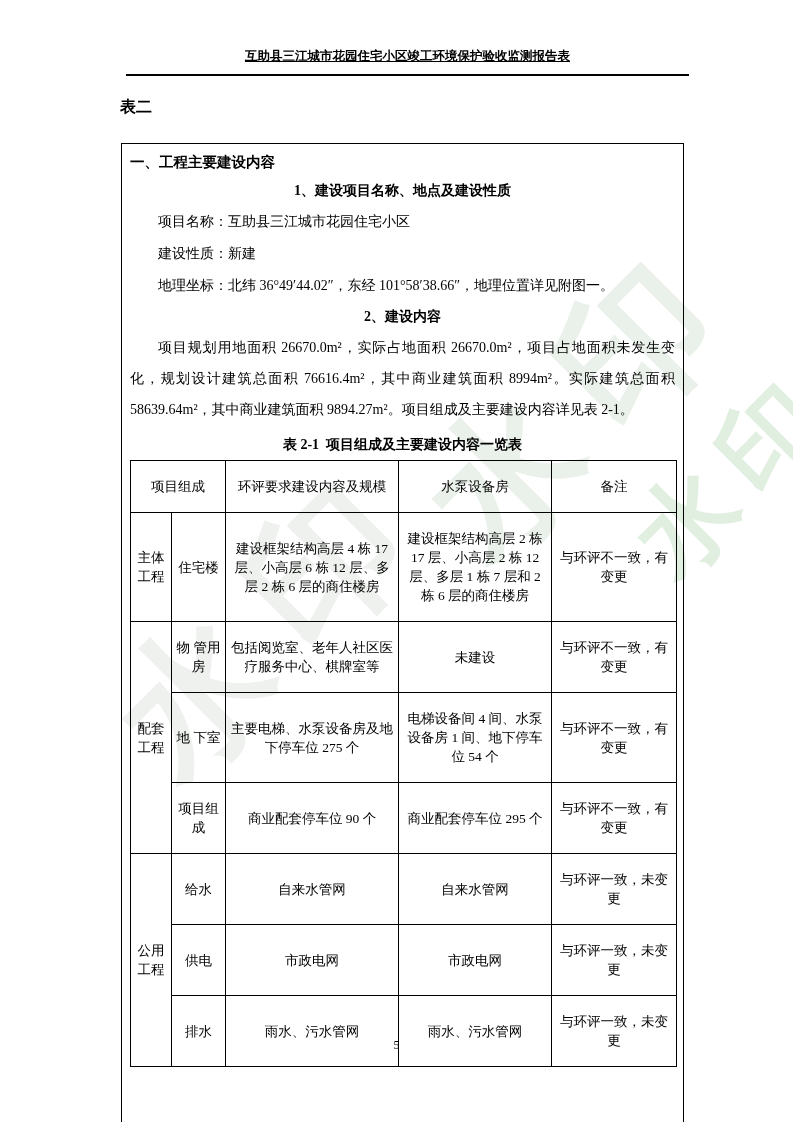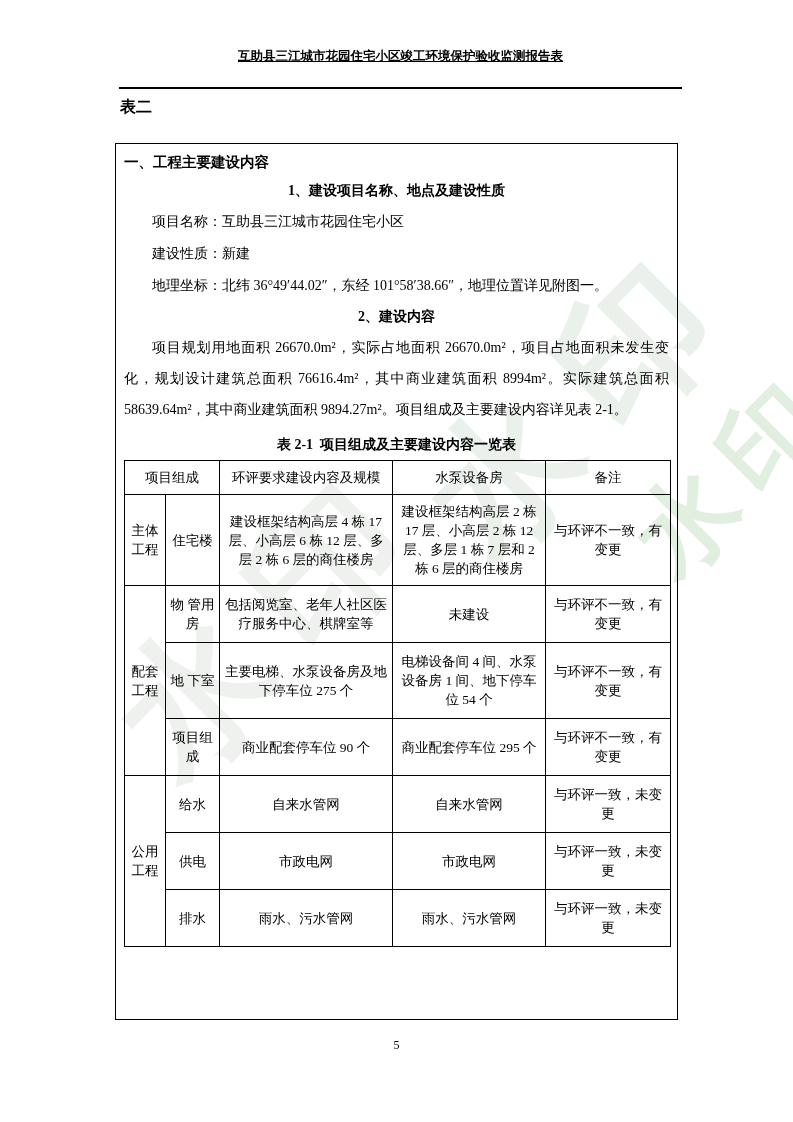--- a/index.html
+++ b/index.html
@@ -15,43 +15,43 @@
   .watermark {
     position:absolute; z-index:0; pointer-events:none;
     font-weight:bold; transform:rotate(-45deg);
     letter-spacing:34px; white-space:nowrap;
   }
   .wm1 { left:400px; top:300px; font-size:150px; color:rgba(150,185,150,0.20); }
   .wm2 { left:90px;  top:520px; font-size:150px; color:rgba(160,175,160,0.18); }
   .wm3 { left:618px; top:408px; font-size:100px; color:rgba(120,180,120,0.22); letter-spacing:18px; }
 
   .doc-header {
-    position:absolute; left:119px; top:48px; width:563px; z-index:1;
+    position:absolute; left:126px; top:48px; width:563px; z-index:1;
     text-align:center; font-size:12.5px; font-weight:bold;
-    padding-bottom:22px; border-bottom:2px solid #000;
+    padding-bottom:9px; border-bottom:2px solid #000;
   }
   .doc-header .u { text-decoration:underline; }
 
   .table-label { position:absolute; left:120px; top:97px; z-index:1; font-size:16px; font-weight:bold; }
 
   .content-box {
-    position:absolute; left:115px; top:143px; width:563px; height:877px; z-index:1;
+    position:absolute; left:121px; top:143px; width:563px; height:980px; z-index:1;
     border:1px solid #000; padding:5px 8px; overflow:hidden; background:transparent;
   }
   .h-main { font-size:14.5px; font-weight:bold; line-height:27px; }
   .h-sub  { font-size:14px;   font-weight:bold; line-height:30px;text-align:center; }
   .line   { font-size:14px; line-height:32px; text-indent:2em; text-align:justify; }
   .para   { font-size:14px; line-height:31px; text-indent:2em; text-align:justify; }
 
   .t21-title { text-align:center; font-weight:bold; font-size:14px; margin:11px 0 6px; white-space:pre-wrap; }
   table.t21 { border-collapse:collapse; margin:0 auto; width:546px; table-layout:fixed; background:transparent; }
   .t21 th, .t21 td {
     border:1px solid #000; text-align:center; vertical-align:middle;
     font-size:13.5px; font-weight:normal; line-height:19px;
-    padding:7px 4px; word-break:break-all;
+    padding:16px 4px; word-break:break-all;
   }
   tr.hdr    { height:32px; }
   tr.r-tall { height:76px; }
   tr.r-mid  { height:57px; }
 
   .pagenum { position:absolute; left:0; top:1038px; width:100%; text-align:center; font-size:12px; z-index:1; }
 </style>
 </head>
 <body>
 

